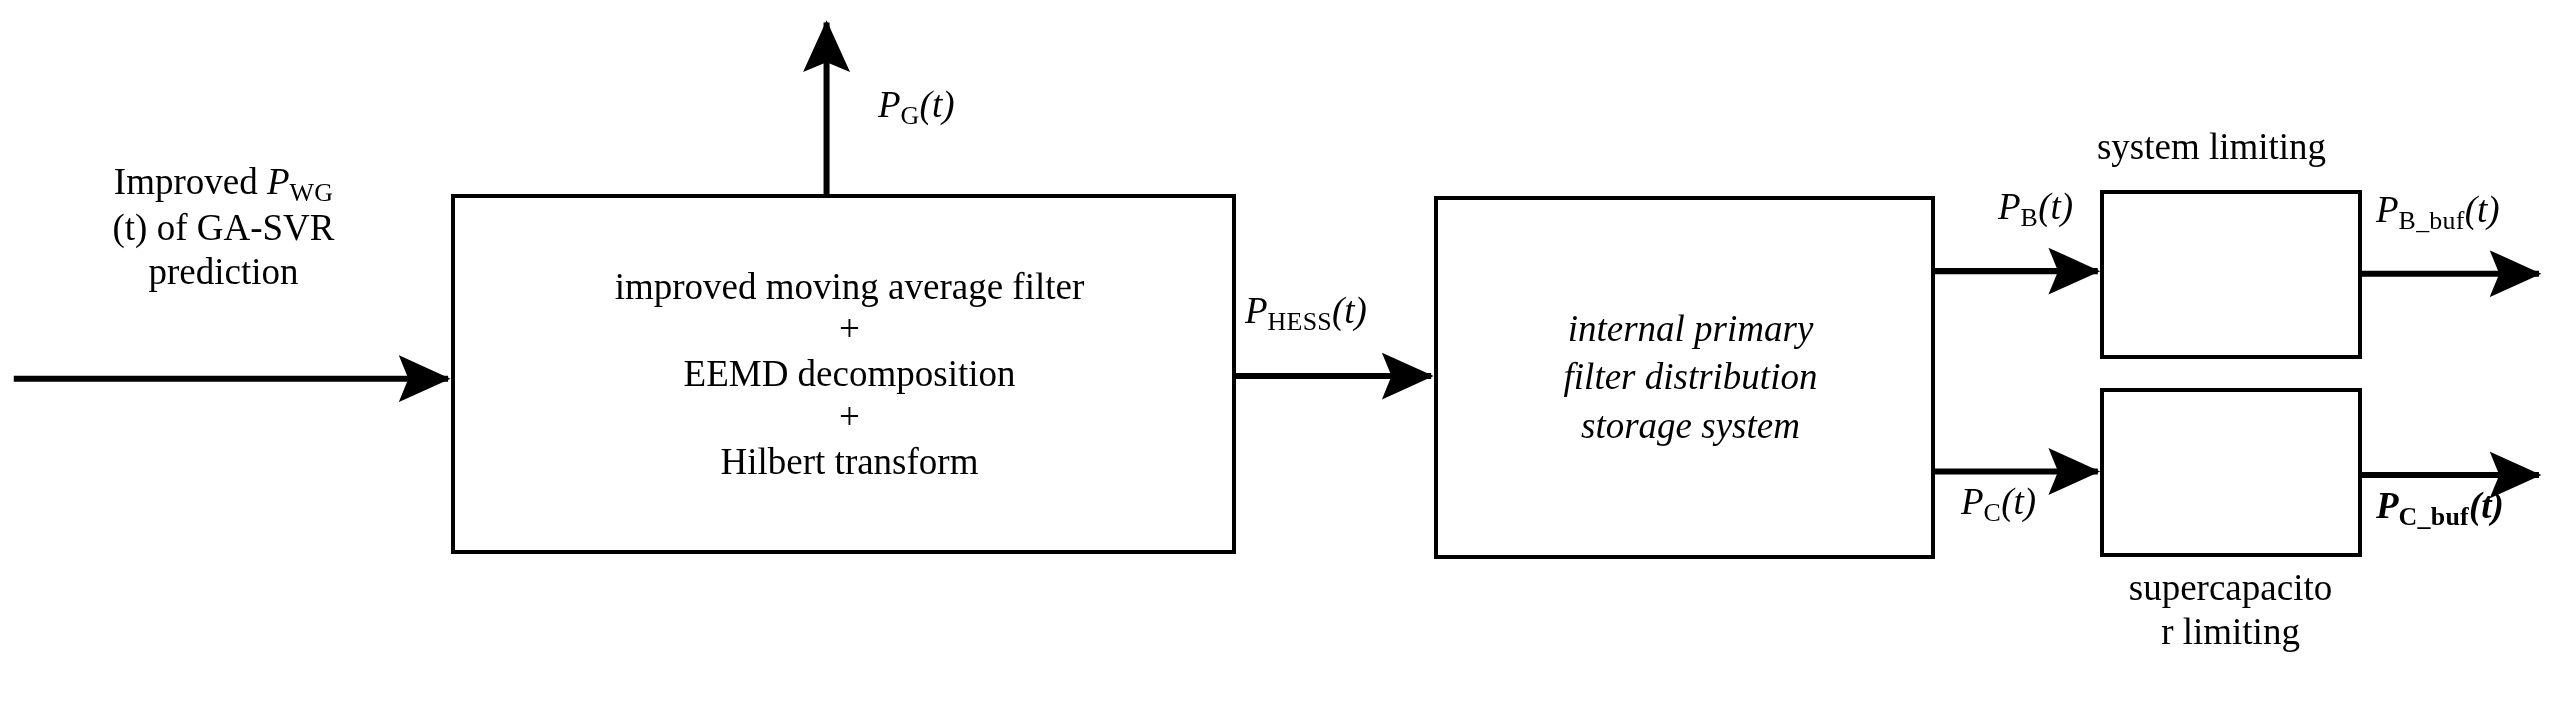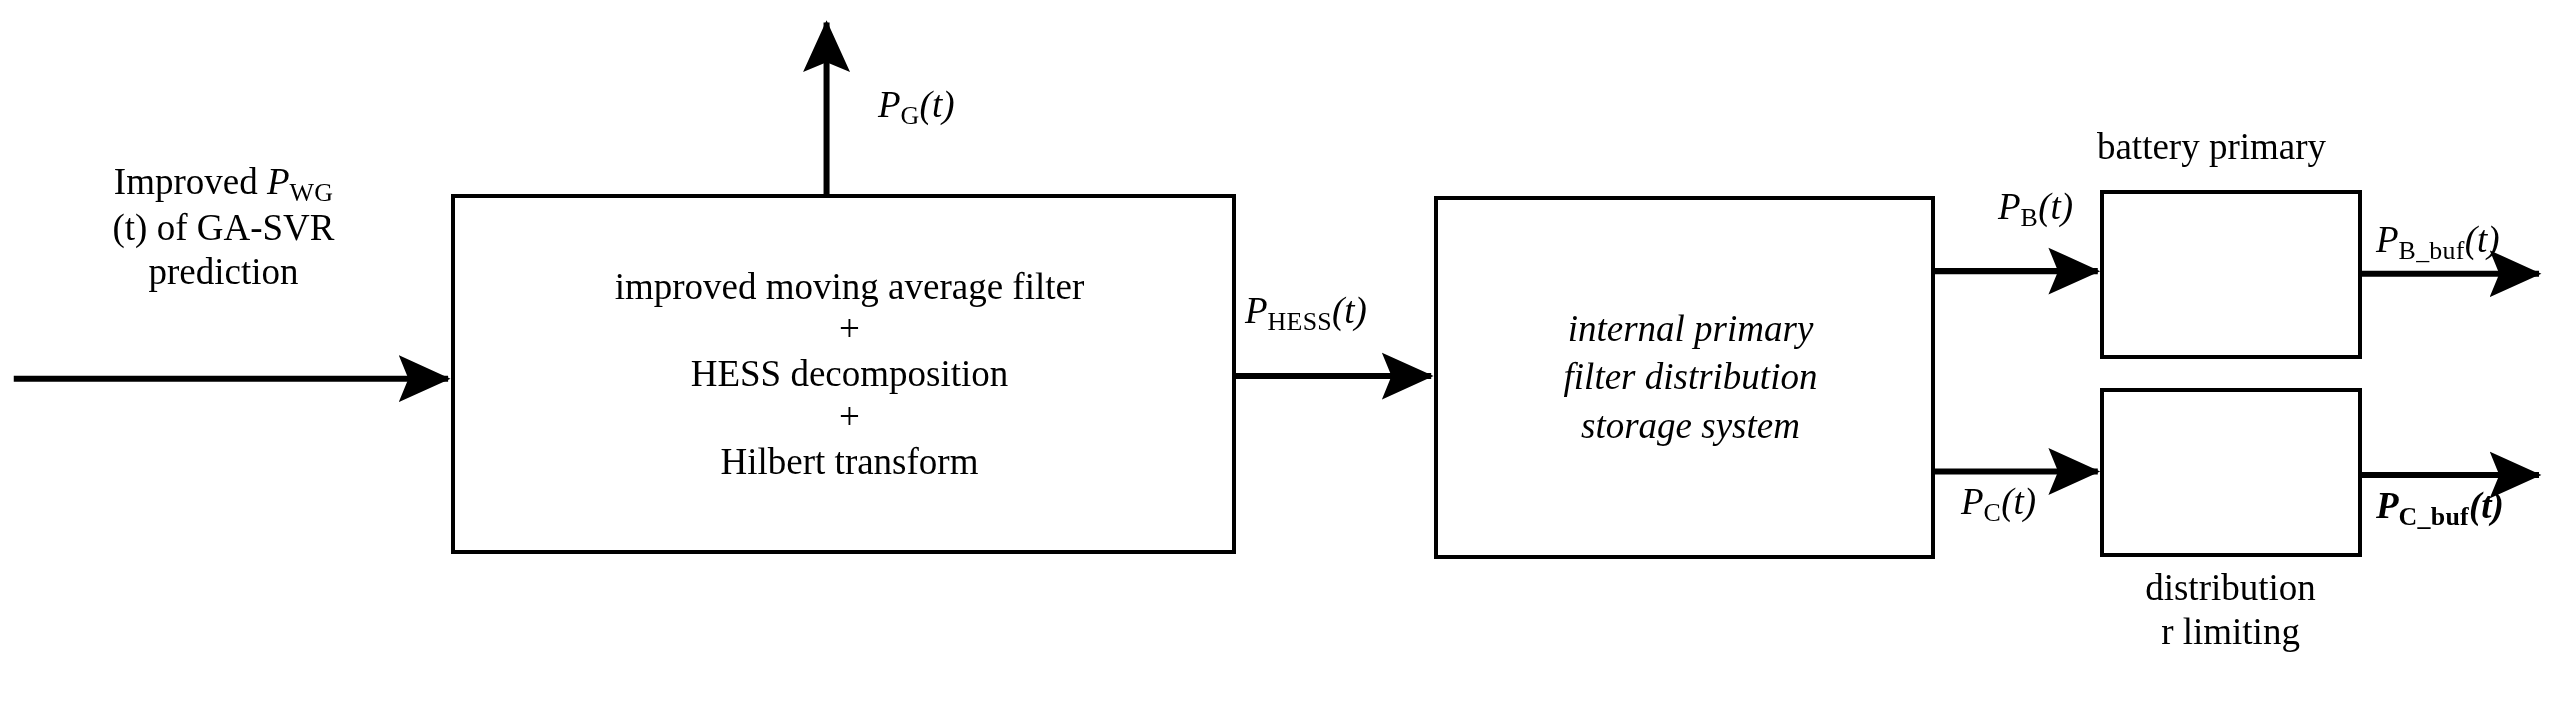--- a/index.html
+++ b/index.html
@@ -108,60 +108,60 @@
       <span>Improved </span><i>P</i><sub>WG</sub>
     </div>
     <div>(t) of GA-SVR</div>
     <div>prediction</div>
   </div>
 
   <div class="blk" style="left:451px; top:194px; width:785px; height:360px;"></div>
   <div class="blk-text" style="left:451px; top:194px; width:785px; height:360px;">
     <span class="ln">improved moving average filter</span>
     <span class="ln plus">+</span>
-    <span class="ln">HESS decomposition</span>
+    <span class="ln">EEMD decomposition</span>
     <span class="ln plus">+</span>
     <span class="ln">Hilbert transform</span>
   </div>
 
   <div class="blk" style="left:1434px; top:196px; width:501px; height:363px;"></div>
   <div class="blk-text" style="left:1434px; top:196px; width:501px; height:363px; line-height:1.3;font-style:italic;">
     <span class="ln">internal primary</span>
     <span class="ln">filter distribution</span>
     <span class="ln">storage system</span>
   </div>
 
   <div class="freetext" style="left:2061px; top:125px; width:301px;">
-    <span>battery primary</span>
+    <span>system limiting</span>
   </div>
   <div class="blk" style="left:2100px; top:190px; width:262px; height:169px;"></div>
 
   <div class="blk" style="left:2100px; top:388px; width:262px; height:169px;"></div>
   <div class="freetext" style="left:2082px; top:566px; width:297px;">
-    <div>distribution</div>
+    <div>supercapacito</div>
     <div>r limiting</div>
   </div>
 
   <div class="mathlabel" style="left:878px; top:46px;margin-top:40px;">
     <i>P</i><sub>G</sub><i>(t)</i>
   </div>
 
   <div class="mathlabel" style="left:1245px; top:292px;">
     <i>P</i><sub>HESS</sub><i>(t)</i>
   </div>
 
   <div class="mathlabel" style="left:1998px; top:188px;">
     <i>P</i><sub>B</sub><i>(t)</i>
   </div>
 
   <div class="mathlabel" style="left:1961px; top:483px;">
     <i>P</i><sub>C</sub><i>(t)</i>
   </div>
 
-  <div class="mathlabel" style="left:2376px; top:191px;margin-top:30px;">
+  <div class="mathlabel" style="left:2376px; top:191px;">
     <i>P</i><sub>B_buf</sub><i>(t)</i>
   </div>
 
   <div class="mathlabel" style="left:2376px; top:487px;font-weight:bold;">
     <i>P</i><sub>C_buf</sub><i>(t)</i>
   </div>
 
 </div>
 
 

